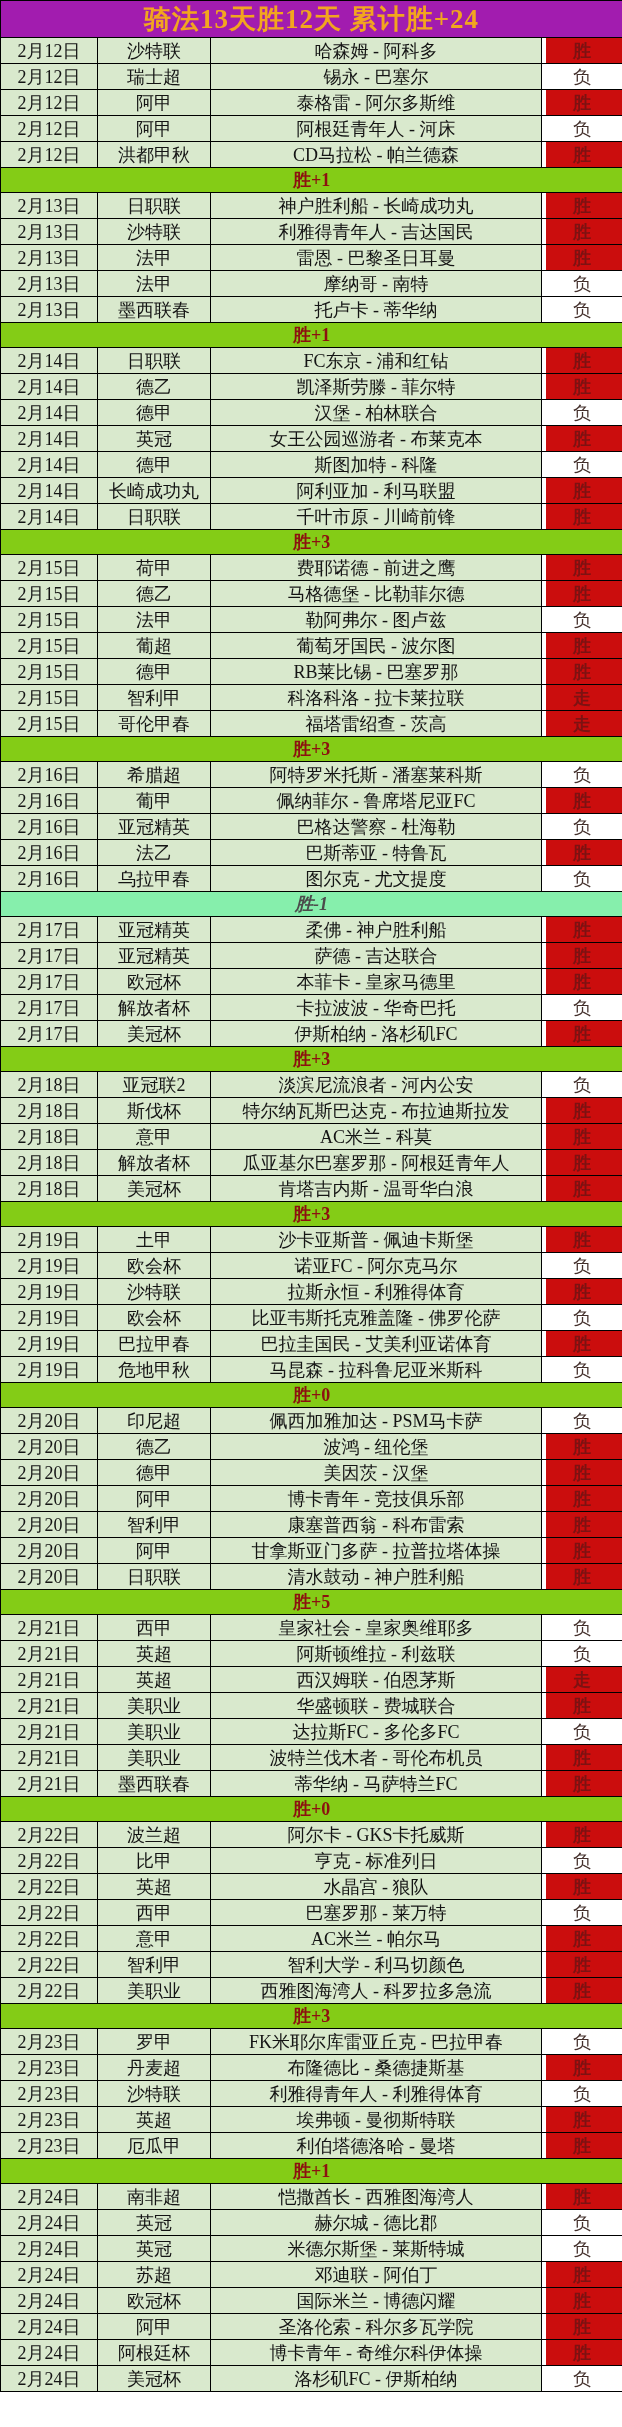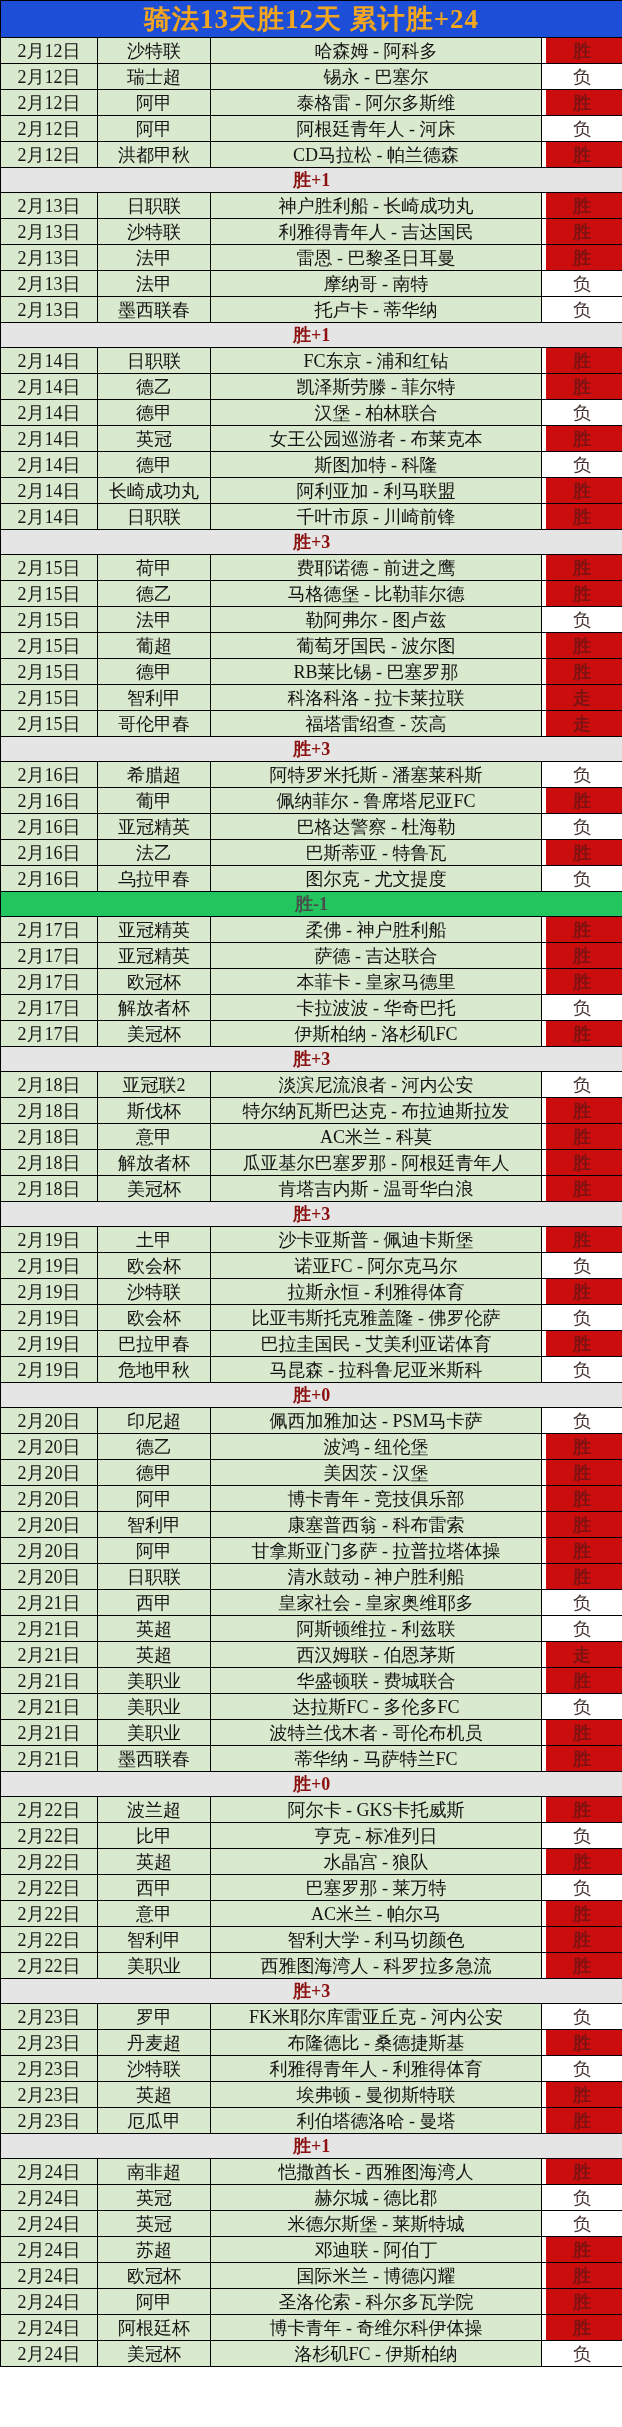--- a/index.html
+++ b/index.html
@@ -1,28 +1,28 @@
 <!DOCTYPE html>
 <html><head>
 <meta charset="utf-8">
 <style>
   html,body{margin:0;padding:0;background:#fff;}
   body{width:622px;font-family:"Liberation Serif","DejaVu Serif",serif;}
   table{border-collapse:collapse;width:622px;table-layout:fixed;}
   td{border:1px solid #000;height:25px;padding:0;text-align:center;
      font-size:18px;color:#141414;overflow:hidden;white-space:nowrap;}
-  td.title-cell{background:#1d4ed8;color:#f2a51f;font-weight:bold;
+  td.title-cell{background:#a21caf;color:#f2a51f;font-weight:bold;
      font-size:27px;height:32px;letter-spacing:1px;border-bottom:1px solid #000;}
   tr.match-row td{background:#d9e9cd;}
   tr.match-row td.match{font-size:18px;}
   tr.match-row td.result{box-shadow:inset 4px 0 0 #ffffff;}
   tr.row-win td.result{background:#cb0d0d;color:#7c1212;font-weight:bold;}
   tr.row-loss td.result{background:#ffffff;color:#44302c;}
-  tr.sep td{background:#e5e5e5;color:#8c1010;font-weight:bold;font-size:18px;height:24px;}
-  tr.sep.gray td{background:#22c55e;color:#4b4b4b;}
+  tr.sep td{background:#84cc16;color:#8c1010;font-weight:bold;font-size:18px;height:24px;}
+  tr.sep.gray td{background:#86efac;color:#4b4b4b;font-style:italic;}
 </style>
 </head>
 <body>
 
 <table>
   <colgroup>
     <col style="width:97px">
       <col style="width:113px">
       <col style="width:331px">
       <col style="width:81px">
@@ -360,20 +360,23 @@
         <td class="league">阿甲</td>
         <td class="match">甘拿斯亚门多萨 - 拉普拉塔体操</td>
         <td class="result">胜</td>
       </tr>
       <tr class="match-row row-win">
         <td class="date">2月20日</td>
         <td class="league">日职联</td>
         <td class="match">清水鼓动 - 神户胜利船</td>
         <td class="result">胜</td>
       </tr>
+      <tr class="sep">
+        <td colspan="4">胜+5</td>
+      </tr>
       <tr class="match-row row-loss">
         <td class="date">2月21日</td>
         <td class="league">西甲</td>
         <td class="match">皇家社会 - 皇家奥维耶多</td>
         <td class="result">负</td>
       </tr>
       <tr class="match-row row-loss">
         <td class="date">2月21日</td>
         <td class="league">英超</td>
         <td class="match">阿斯顿维拉 - 利兹联</td>
@@ -453,21 +456,21 @@
         <td class="league">美职业</td>
         <td class="match">西雅图海湾人 - 科罗拉多急流</td>
         <td class="result">胜</td>
       </tr>
       <tr class="sep">
         <td colspan="4">胜+3</td>
       </tr>
       <tr class="match-row row-loss">
         <td class="date">2月23日</td>
         <td class="league">罗甲</td>
-        <td class="match">FK米耶尔库雷亚丘克 - 河内公安</td>
+        <td class="match">FK米耶尔库雷亚丘克 - 巴拉甲春</td>
         <td class="result">负</td>
       </tr>
       <tr class="match-row row-win">
         <td class="date">2月23日</td>
         <td class="league">丹麦超</td>
         <td class="match">布隆德比 - 桑德捷斯基</td>
         <td class="result">胜</td>
       </tr>
       <tr class="match-row row-loss">
         <td class="date">2月23日</td>

